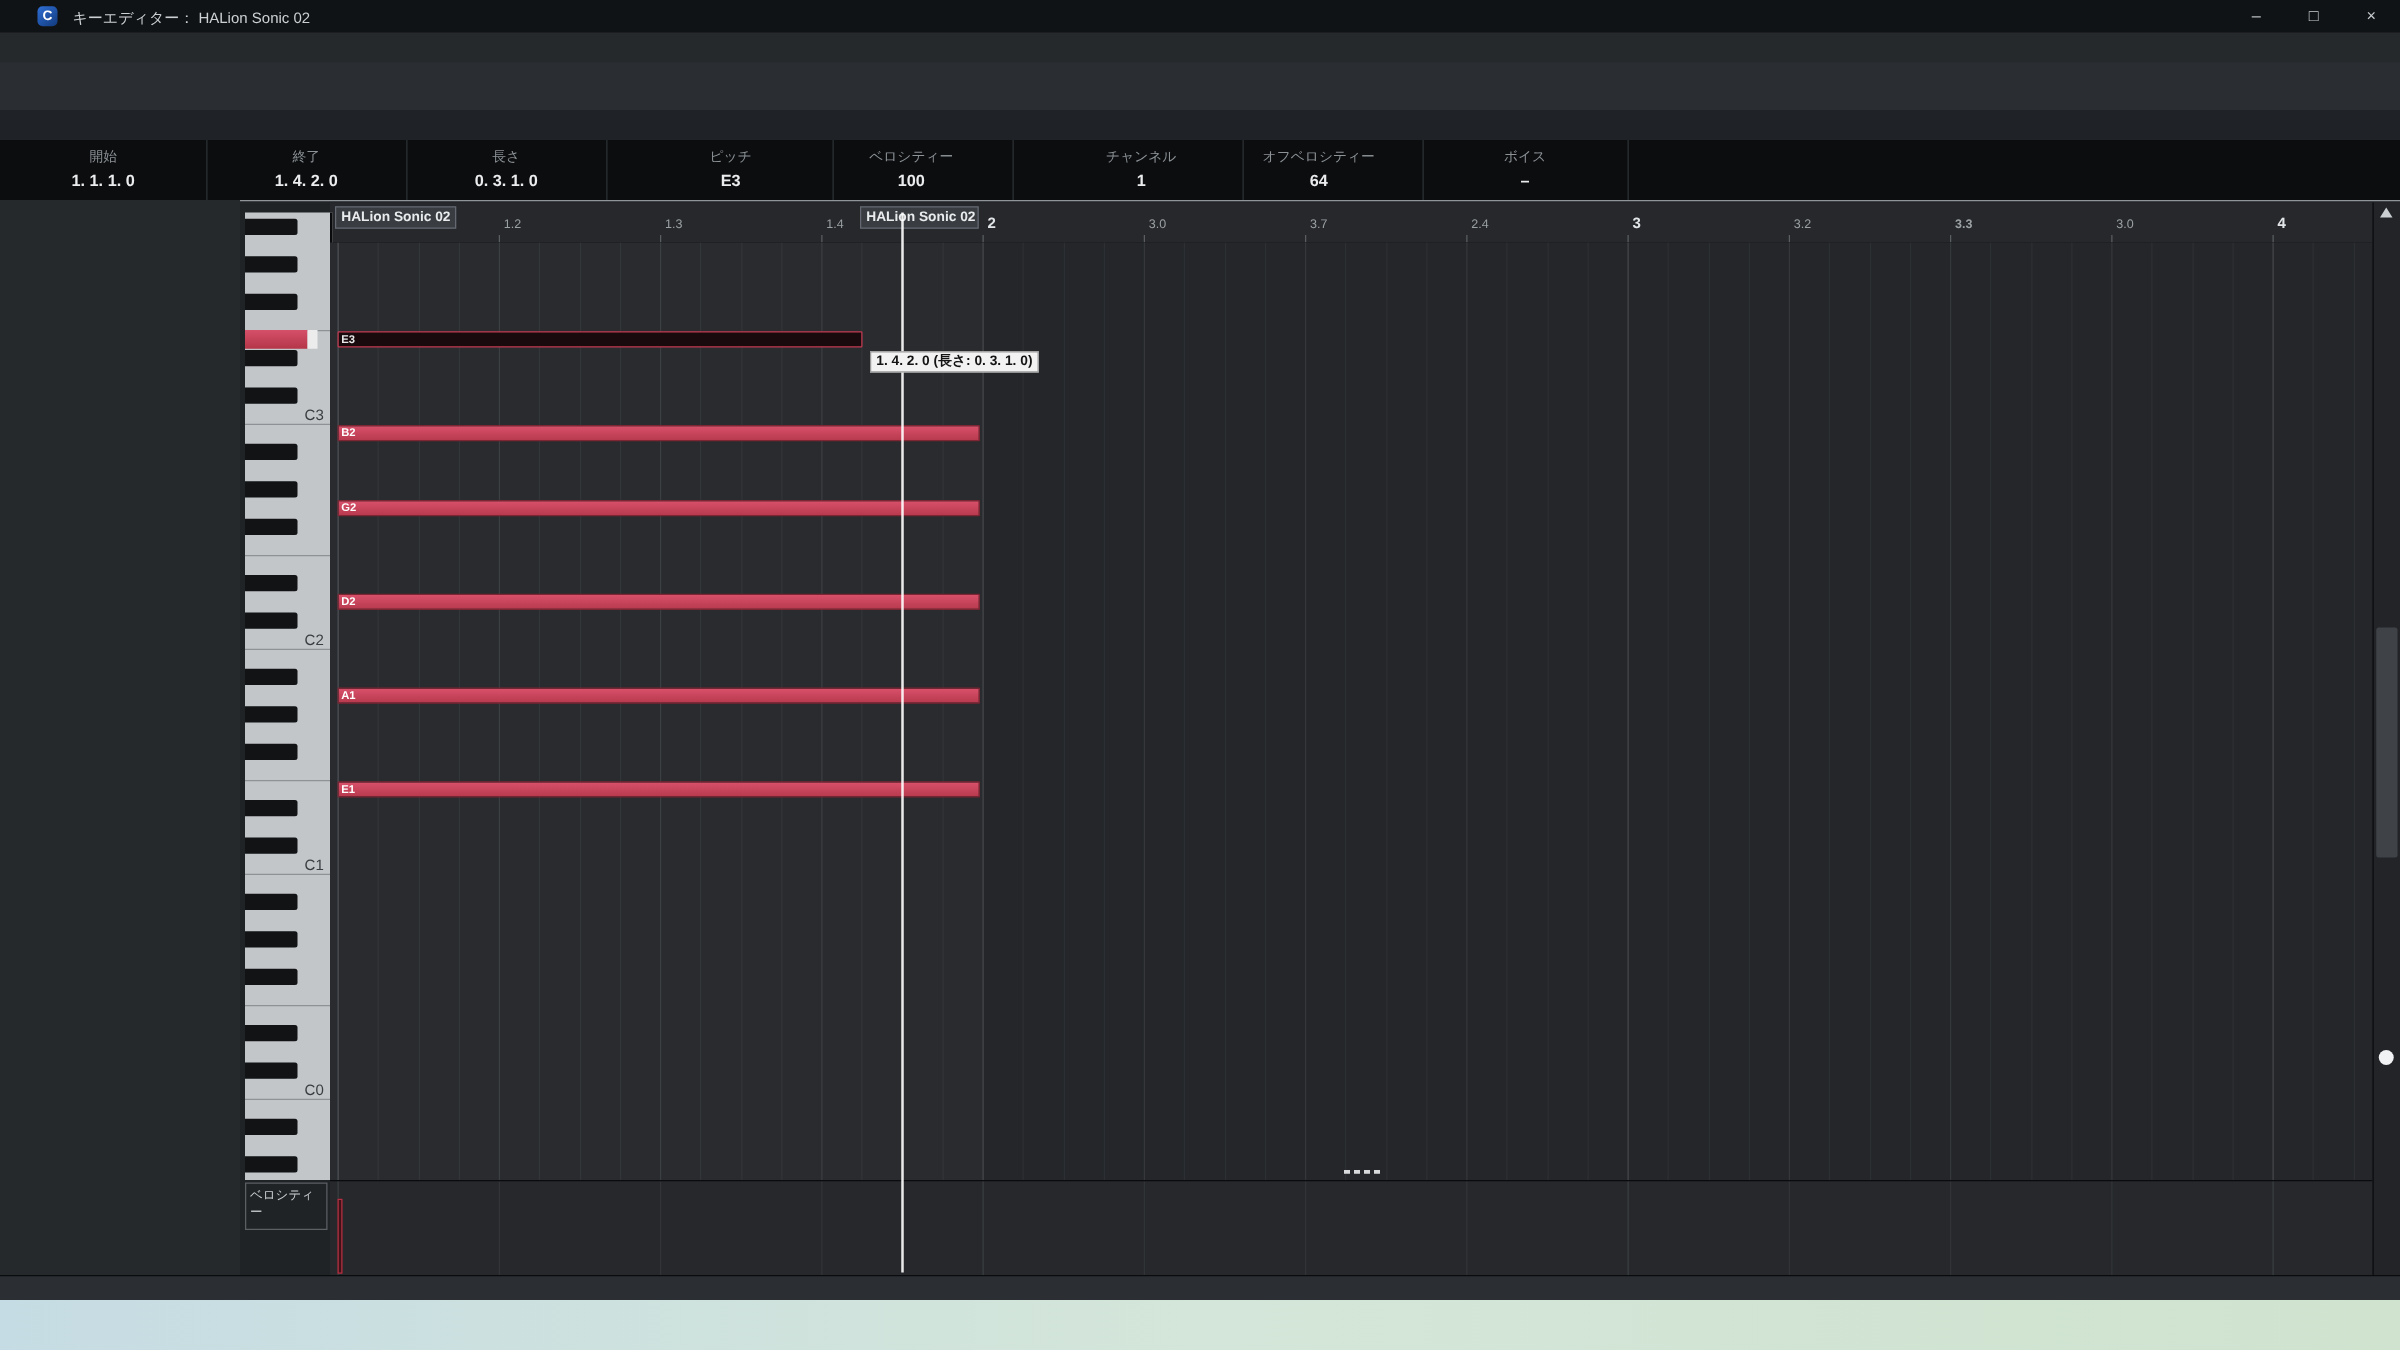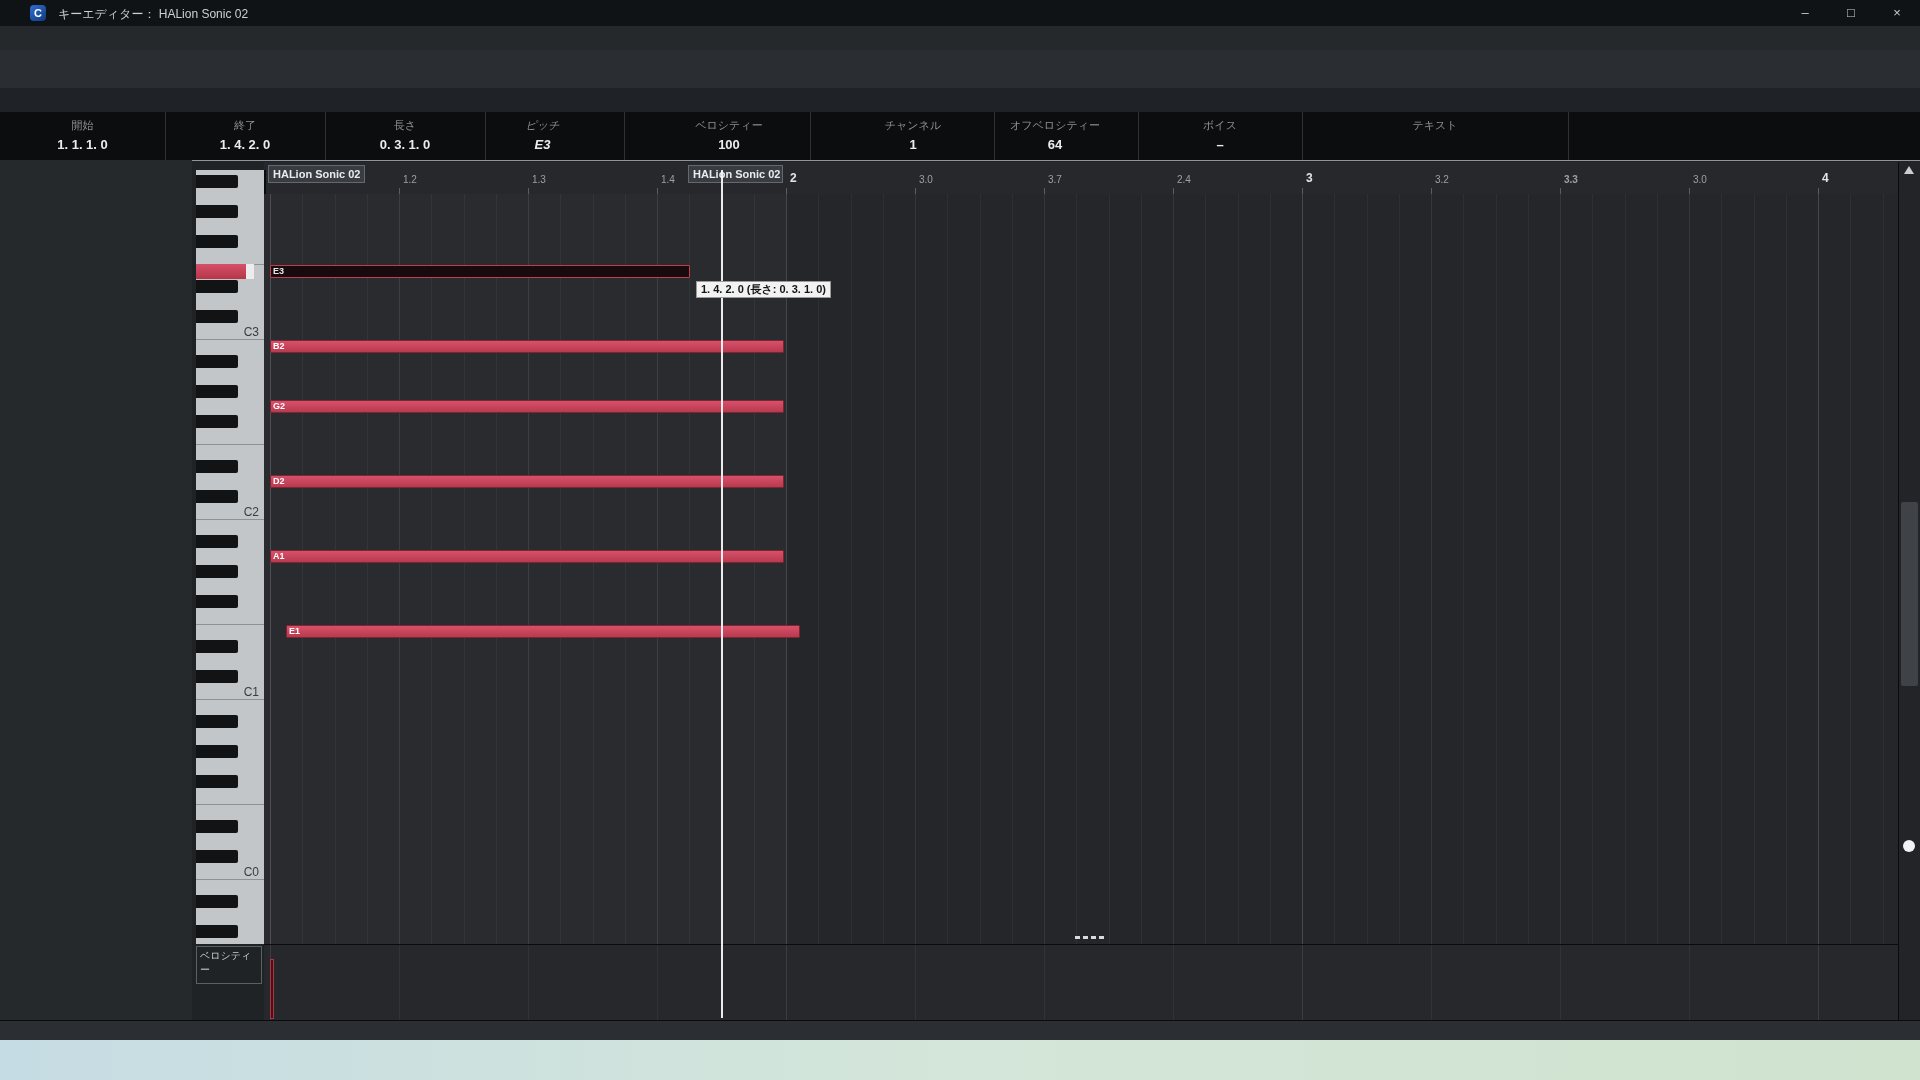--- a/index.html
+++ b/index.html
@@ -169,43 +169,39 @@
         <div class="if-value">1. 1. 1.  0</div>
       </div>
       <div class="if-col" style="left: 165px; width: 160px;">
         <div class="if-label">終了</div>
         <div class="if-value">1. 4. 2.  0</div>
       </div>
       <div class="if-col" style="left: 325px; width: 160px;">
         <div class="if-label">長さ</div>
         <div class="if-value">0. 3. 1.  0</div>
       </div>
-      <div class="if-col" style="left: 461px; width: 163px; font-style: italic;">
+      <div class="if-col" style="left: 503px; width: 163px;">
         <div class="if-label">ピッチ</div>
         <div class="if-value">E3</div>
       </div>
       <div class="if-col" style="left: 648px; width: 162px;">
         <div class="if-label">ベロシティー</div>
         <div class="if-value">100</div>
       </div>
       <div class="if-col" style="left: 832px; width: 162px;">
         <div class="if-label">チャンネル</div>
         <div class="if-value">1</div>
       </div>
       <div class="if-col" style="left: 972px; width: 166px;">
         <div class="if-label">オフベロシティー</div>
         <div class="if-value">64</div>
       </div>
       <div class="if-col" style="left: 1138px; width: 164px;">
         <div class="if-label">ボイス</div>
         <div class="if-value">–</div>
-      </div>
-      <div class="if-col" style="left: 1302px; width: 266px;">
-        <div class="if-label">テキスト</div>
-        <div class="if-value"></div>
       </div>
     </div>
 
   <div id="editor-frame" class="abs"></div>
 
 
   <div id="ruler" class="abs">
       <div class="part-label" style="left: 4px; width: 97px;">HALion Sonic 02</div>
       <div class="part-label" style="left: 424px; width: 95px;">HALion Sonic 02</div>
       <div class="tick-label" style="left: 139px;">1.2</div>
@@ -401,21 +397,21 @@
       <div class="vline bar" style="left: 1554px;"></div>
       <div class="vline minor" style="left: 1586px;"></div>
       <div class="vline minor" style="left: 1619px;"></div>
       <div class="dim-right" style="left: 522px; width: 1112px;"></div>
       <div class="dashes" style="left: 811px; top: 742px;"></div>
       <div class="note selected" style="left: 6px; top: 71px; width: 420px;">E3</div>
       <div class="note" style="left: 6px; top: 146px; width: 514px;">B2</div>
       <div class="note" style="left: 6px; top: 206px; width: 514px;">G2</div>
       <div class="note" style="left: 6px; top: 281px; width: 514px;">D2</div>
       <div class="note" style="left: 6px; top: 356px; width: 514px;">A1</div>
-      <div class="note" style="left: 6px; top: 431px; width: 514px; margin-left: 16px;">E1</div>
+      <div class="note" style="left: 6px; top: 431px; width: 514px;">E1</div>
     </div>
 
   <div id="velbox" class="abs">ベロシティー</div>
   <div id="vlane" class="abs">
       <div class="vline bar" style="left: 6px;"></div>
       <div class="vline beat" style="left: 135px;"></div>
       <div class="vline beat" style="left: 264px;"></div>
       <div class="vline beat" style="left: 393px;"></div>
       <div class="vline bar" style="left: 522px;"></div>
       <div class="vline beat" style="left: 651px;"></div>

